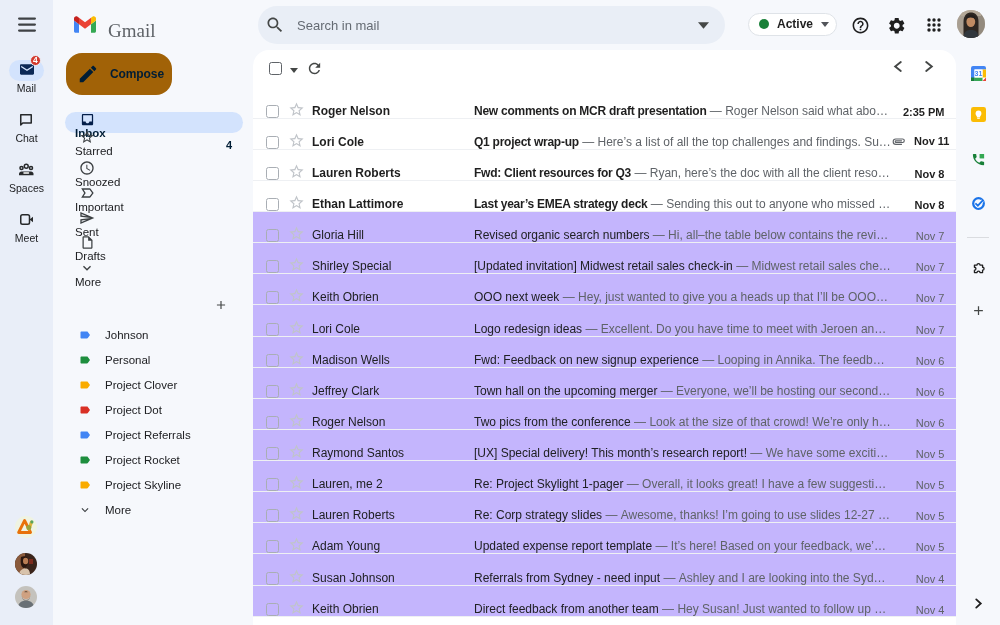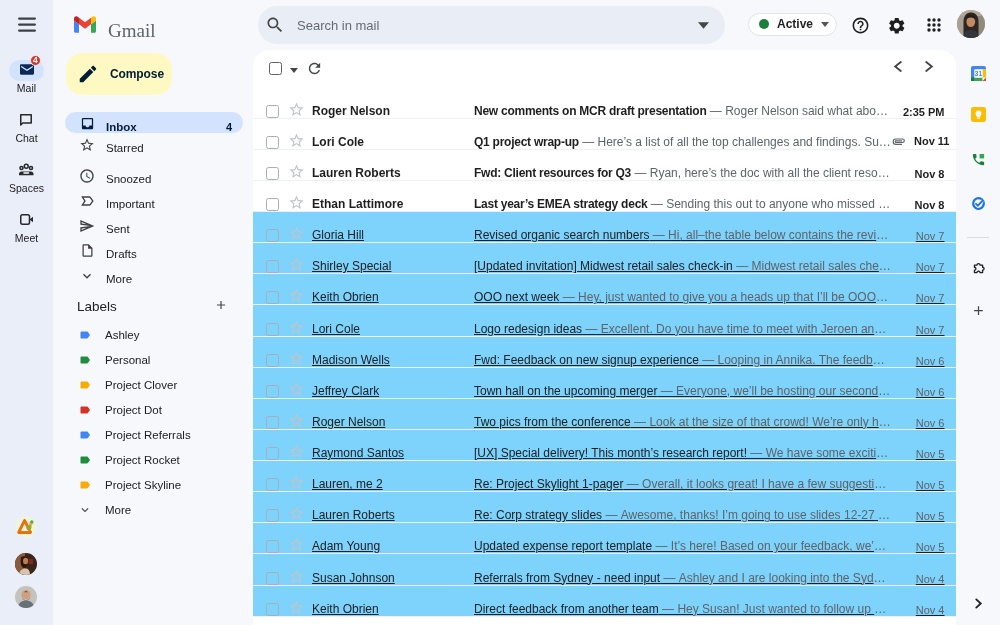--- a/index.html
+++ b/index.html
@@ -9,23 +9,23 @@
   .abs { position:absolute; }
 
   
   #rail { position:absolute; left:0; top:0; width:53px; height:625px; background:#e9eef8; }
   .rail-label { position:absolute; width:53px; text-align:center; font-size:10.5px; color:#202124; }
   #mailpill { position:absolute; left:9px; top:59.5px; width:35px; height:21.5px; border-radius:11px;
               background:#d3e3fd; }
 
   
   #compose { position:absolute; left:66px; top:53px; width:106px; height:42px; border-radius:16px;
-             background:#fef9c3; display:flex; align-items:center; }
+             background:#a16207; display:flex; align-items:center; }
   #compose span { font-size:12px; font-weight:bold; color:#001d35; margin-left:11px; letter-spacing:-0.1px; }
-  .navitem { position:absolute; left:65px; width:178px; height:25px; display:flex; align-items:flex-end; font-size:11.5px; color:#202124; }
+  .navitem { position:absolute; left:65px; width:178px; height:25px; display:flex; align-items:flex-start; font-size:11.5px; color:#202124;flex-direction:column; }
   .navitem .nico { width:18px; height:18px; margin-left:13px; display:flex; align-items:center; justify-content:center; }
   .navitem .ntext { margin-left:10px; }
   #inboxitem { background:#d3e3fd; border-radius:12px; height:21px; top:111.5px; font-weight:bold; color:#001d35; }
   #inboxitem .count { margin-left:auto; margin-right:11px; font-size:11px; }
   #labelshdr { position:absolute; left:77px; top:297px; width:160px; height:18px; display:flex; align-items:center; }
   #labelshdr span { font-size:13.5px; color:#202124; }
   .labelitem { position:absolute; left:65px; width:178px; height:25px; display:flex; align-items:center; font-size:11.5px; color:#202124; }
   .labelitem svg { margin-left:13px; }
   .labelitem .ltext { margin-left:13px; }
 
@@ -41,21 +41,21 @@
   
   #card { position:absolute; left:253px; top:50px; width:703px; height:575px; background:#fff;
           border-radius:16px 16px 0 0; }
 
   
   #toolbar { position:absolute; left:0; top:0; width:100%; height:37px; }
 
   
   #list { position:absolute; left:0; top:37.5px; width:100%; }
   .row { display:flex; align-items:flex-end; height:31.13px; border-bottom:1px solid #eef0f3; background:#fff; }
-  .row.read { background:#7dd3fc;text-decoration:underline; }
+  .row.read { background:#c4b5fd; }
   .cb { width:13px; height:13px; border:1.4px solid #a9aeb4; border-radius:2.5px; margin-left:13px; flex:none; }
   .rstar { flex:none; margin-left:9px; width:17px; height:17px; }
   .from { flex:none; margin-left:7px; width:162px; font-size:12px; white-space:nowrap; overflow:hidden; }
   .row.unread .from, .row.unread .subj, .row.unread .date { font-weight:bold; color:#1f1f1f; }
   .row.unread .subj { letter-spacing:-0.25px; }
   .mid { flex:none; width:417px; font-size:12px; white-space:nowrap; overflow:hidden;
          text-overflow:ellipsis; color:#5f6368; }
   .subj { color:#202124; }
   .snip { color:#5f6368; font-weight:normal; }
   .tail { flex:1 1 auto; display:flex; align-items:center; justify-content:flex-end; padding-right:11.5px; white-space:nowrap; }
@@ -211,32 +211,29 @@
   </div>
   <div class="navitem" style="top:259.5px">
     <span class="nico">
         <svg width="16" height="16" viewBox="0 0 24 24">
           <path fill="#3c4043" d="M16.59 8.59L12 13.17 7.41 8.59 6 10l6 6 6-6z"></path>
         </svg>
       </span>
     <span class="ntext">More</span>
   </div>
 
-  <div id="labelshdr">
-      <span>Labels</span>
-    </div>
   <svg class="abs" style="left:214px;top:298px" width="14" height="14" viewBox="0 0 24 24">
       <path fill="#444746" d="M19 13h-6v6h-2v-6H5v-2h6V5h2v6h6v2z"></path>
     </svg>
 
   <div class="labelitem" style="top:322px">
       <svg width="14" height="12" viewBox="0 0 24 24">
         <path fill="#4285f4" d="M17.63 5.84C17.27 5.33 16.67 5 16 5L5 5.01C3.9 5.01 3 5.9 3 7v10c0 1.1.9 1.99 2 1.99L16 19c.67 0 1.27-.33 1.63-.84L22 12l-4.37-6.16z"></path>
       </svg>
-      <span class="ltext">Ashley</span>
+      <span class="ltext">Johnson</span>
     </div>
   <div class="labelitem" style="top:347.1px">
       <svg width="14" height="12" viewBox="0 0 24 24">
         <path fill="#1e8e3e" d="M17.63 5.84C17.27 5.33 16.67 5 16 5L5 5.01C3.9 5.01 3 5.9 3 7v10c0 1.1.9 1.99 2 1.99L16 19c.67 0 1.27-.33 1.63-.84L22 12l-4.37-6.16z"></path>
       </svg>
       <span class="ltext">Personal</span>
     </div>
   <div class="labelitem" style="top:372.2px">
       <svg width="14" height="12" viewBox="0 0 24 24">
         <path fill="#f9ab00" d="M17.63 5.84C17.27 5.33 16.67 5 16 5L5 5.01C3.9 5.01 3 5.9 3 7v10c0 1.1.9 1.99 2 1.99L16 19c.67 0 1.27-.33 1.63-.84L22 12l-4.37-6.16z"></path>

